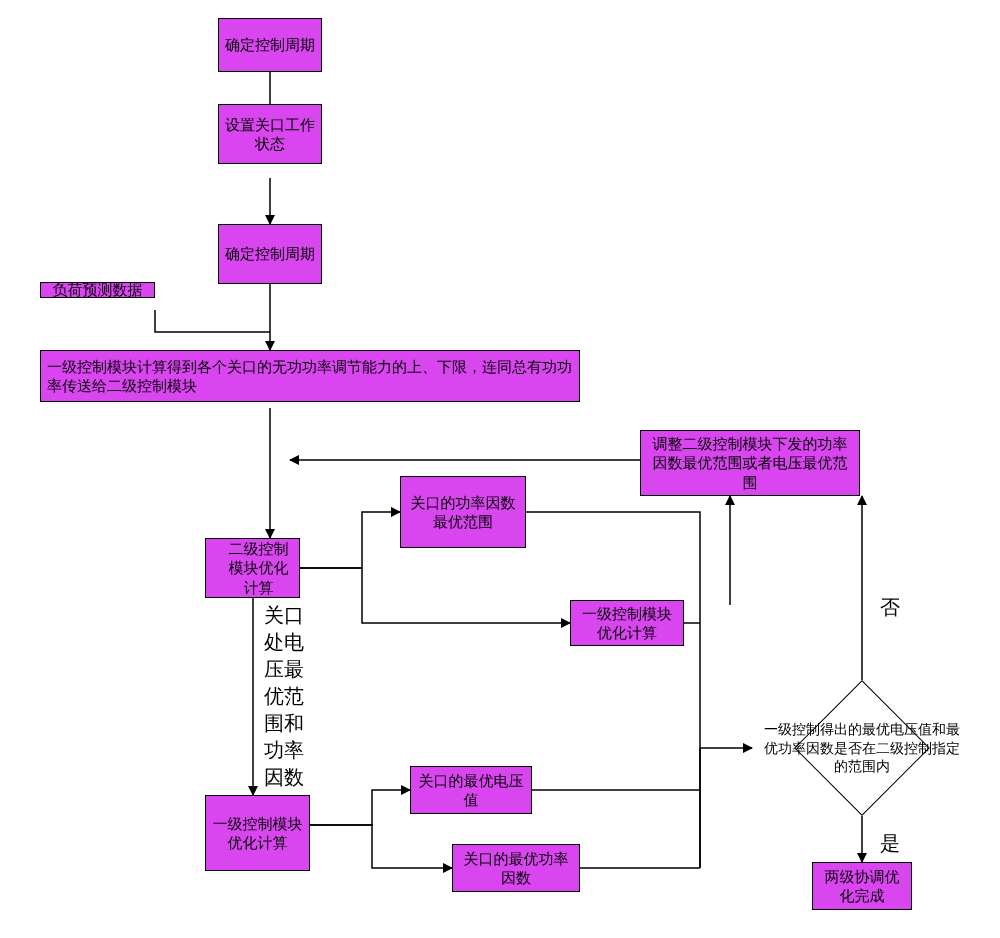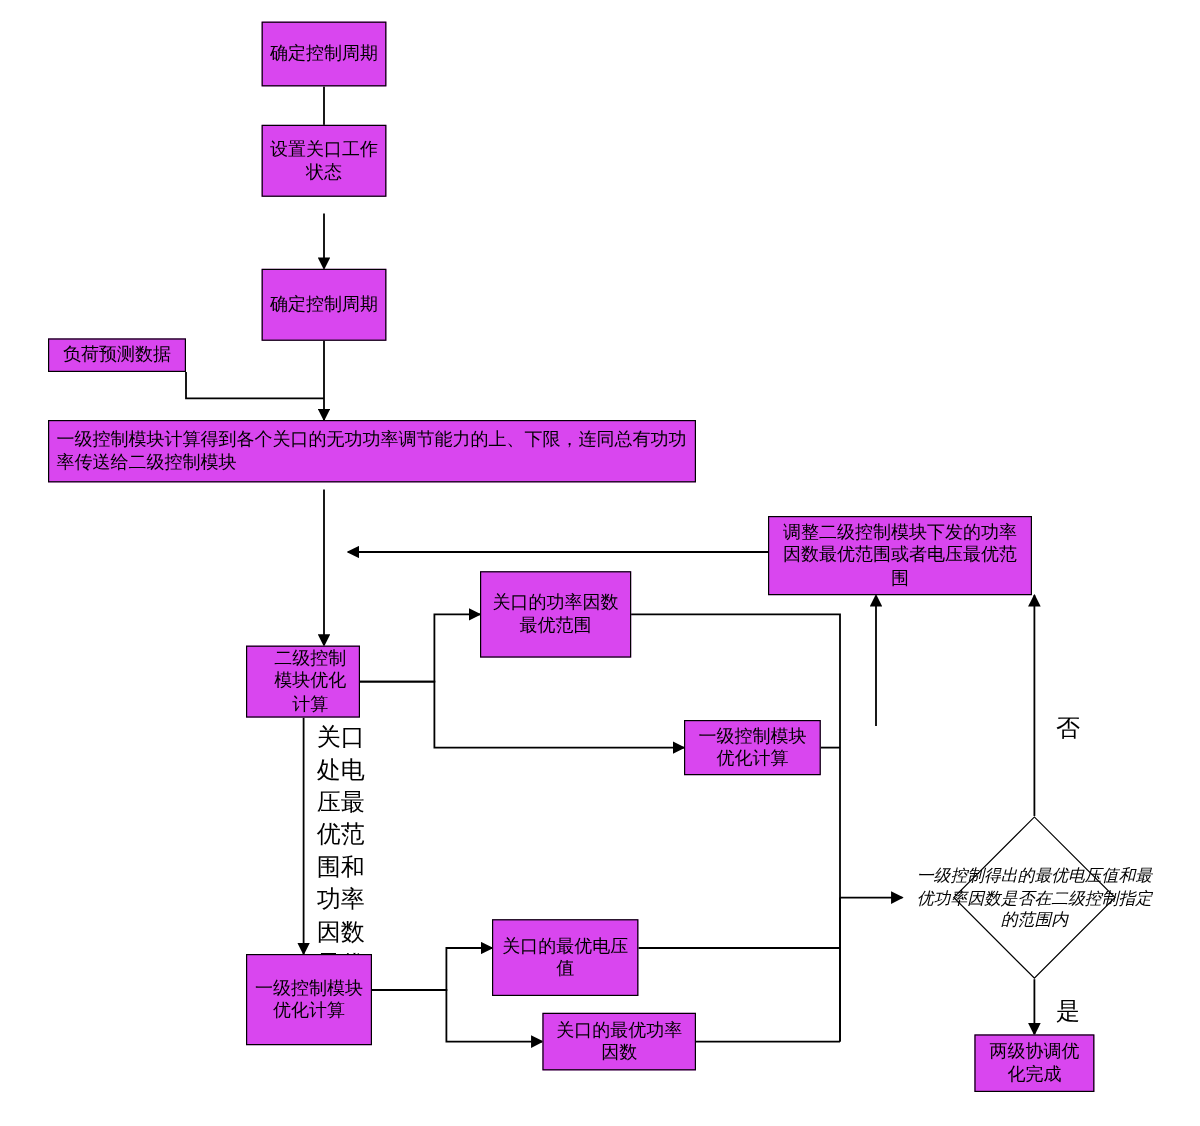--- a/index.html
+++ b/index.html
@@ -109,21 +109,21 @@
 </div>
 
 <div class="box" style="left:218px; top:104px; width:104px; height:60px;">
   <span>设置关口工作状态</span>
 </div>
 
 <div class="box" style="left:218px; top:224px; width:104px; height:60px;">
   <span>确定控制周期</span>
 </div>
 
-<div class="box" style="left:40px; top:282px; width:115px; height:28px;">
+<div class="box" style="left:40px; top:282px; width:115px; height:16px;">
   <span>负荷预测数据</span>
 </div>
 
 <div class="box" style="left:40px; top:350px; width:540px; height:52px; text-align:left; justify-content:flex-start;">
   <span style="text-align:left;">一级控制模块计算得到各个关口的无功功率调节能力的上、下限，连同总有功功率传送给二级控制模块</span>
 </div>
 
 <div class="box" style="left:205px; top:538px; width:95px; height:60px;padding-left:18px;">
   <span>二级控制模块优化计算</span>
 </div>
@@ -141,30 +141,30 @@
 </div>
 
 <div class="label" style="left:264px; top:602px; width:80px;">
   <span style="display:inline-block; width:48px;">关口处电压最优范围和功率因数最优范围</span>
 </div>
 
 <div class="box" style="left:205px; top:795px; width:105px; height:76px;">
   <span>一级控制模块优化计算</span>
 </div>
 
-<div class="box" style="left:410px; top:766px; width:122px; height:64px;">
+<div class="box" style="left:410px; top:766px; width:122px; height:48px;">
   <span>关口的最优电压值</span>
 </div>
 
 <div class="box" style="left:452px; top:844px; width:128px; height:48px;">
   <span>关口的最优功率因数</span>
 </div>
 
 <div class="diamond" style="left:814px; top:700px; width:96px; height:96px;"></div>
-<div class="diamond-text" style="left:762px; top:702px; width:200px; height:92px;font-style:italic;">
+<div class="diamond-text" style="left:762px; top:702px; width:200px; height:92px;">
   <span>一级控制得出的最优电压值和最优功率因数是否在二级控制指定的范围内</span>
 </div>
 
 <div class="box" style="left:812px; top:862px; width:100px; height:48px;">
   <span>两级协调优化完成</span>
 </div>
 
 <div class="label" style="left:880px; top:594px;">
   <span>否</span>
 </div>

